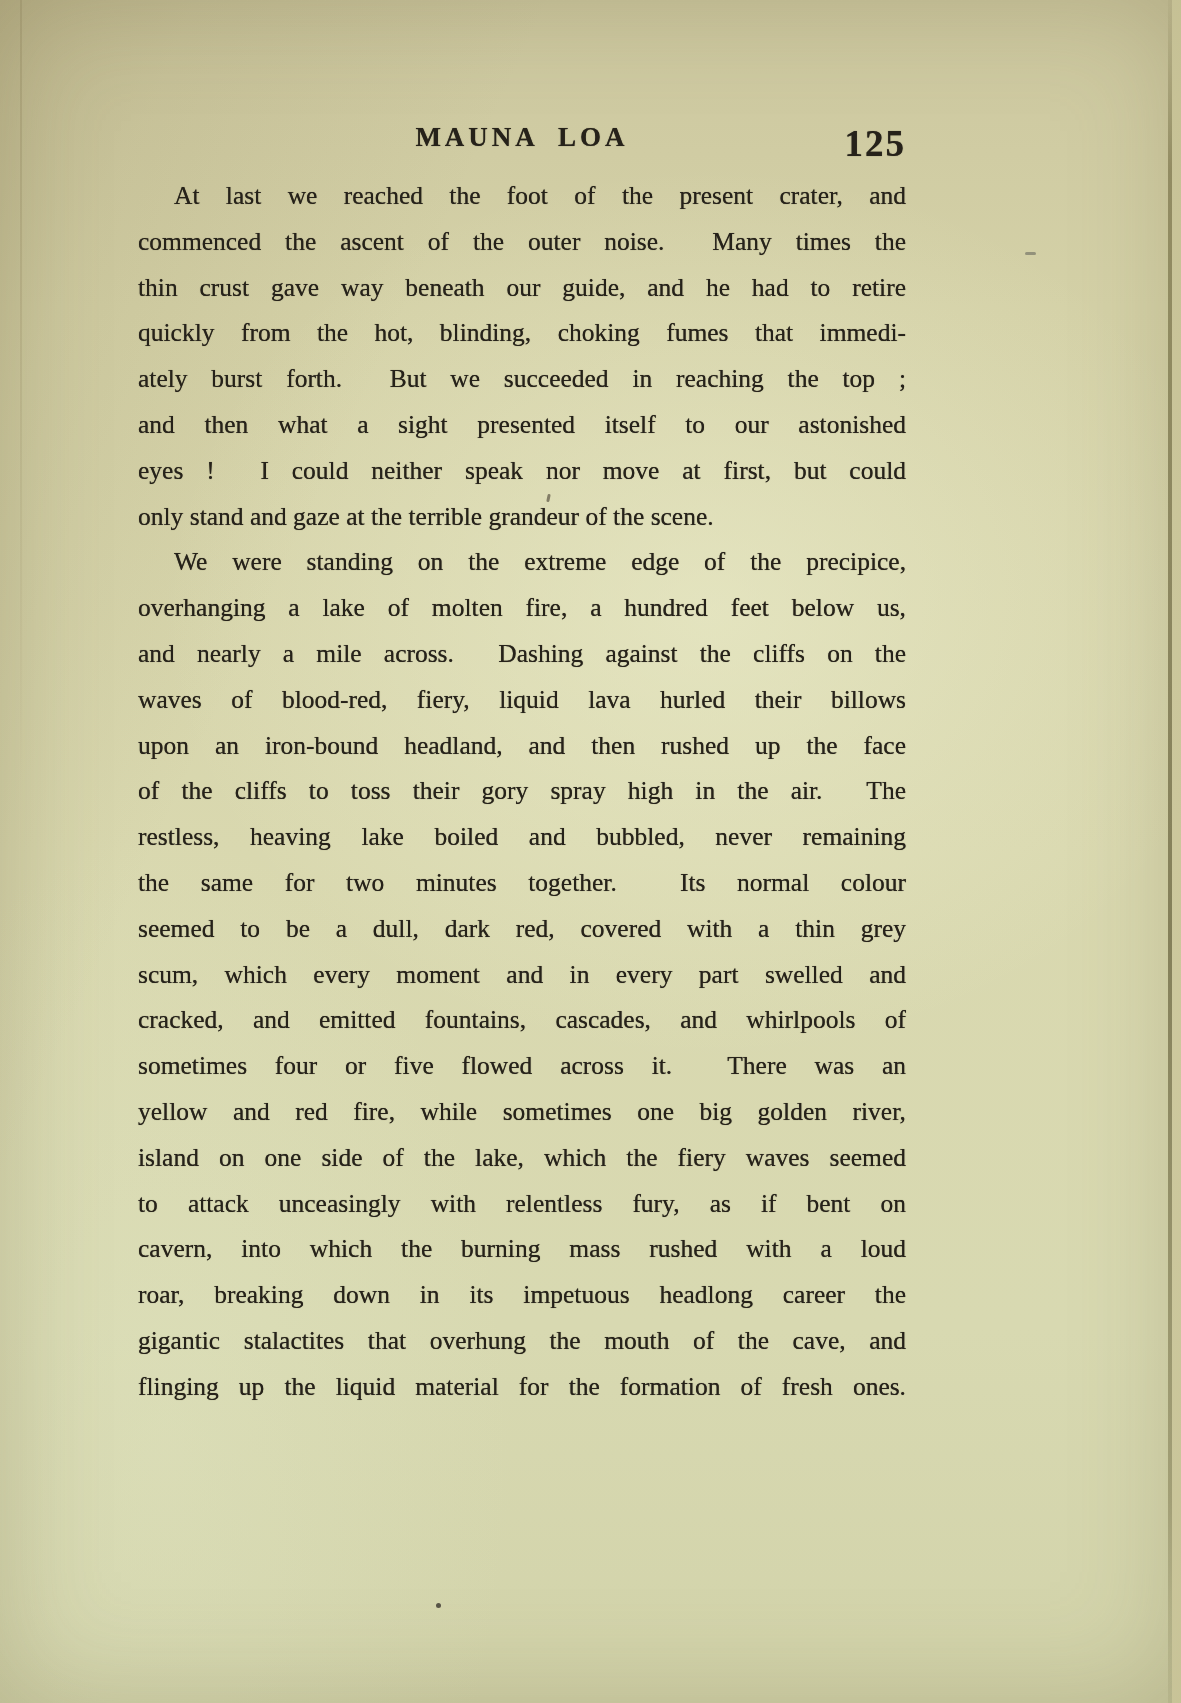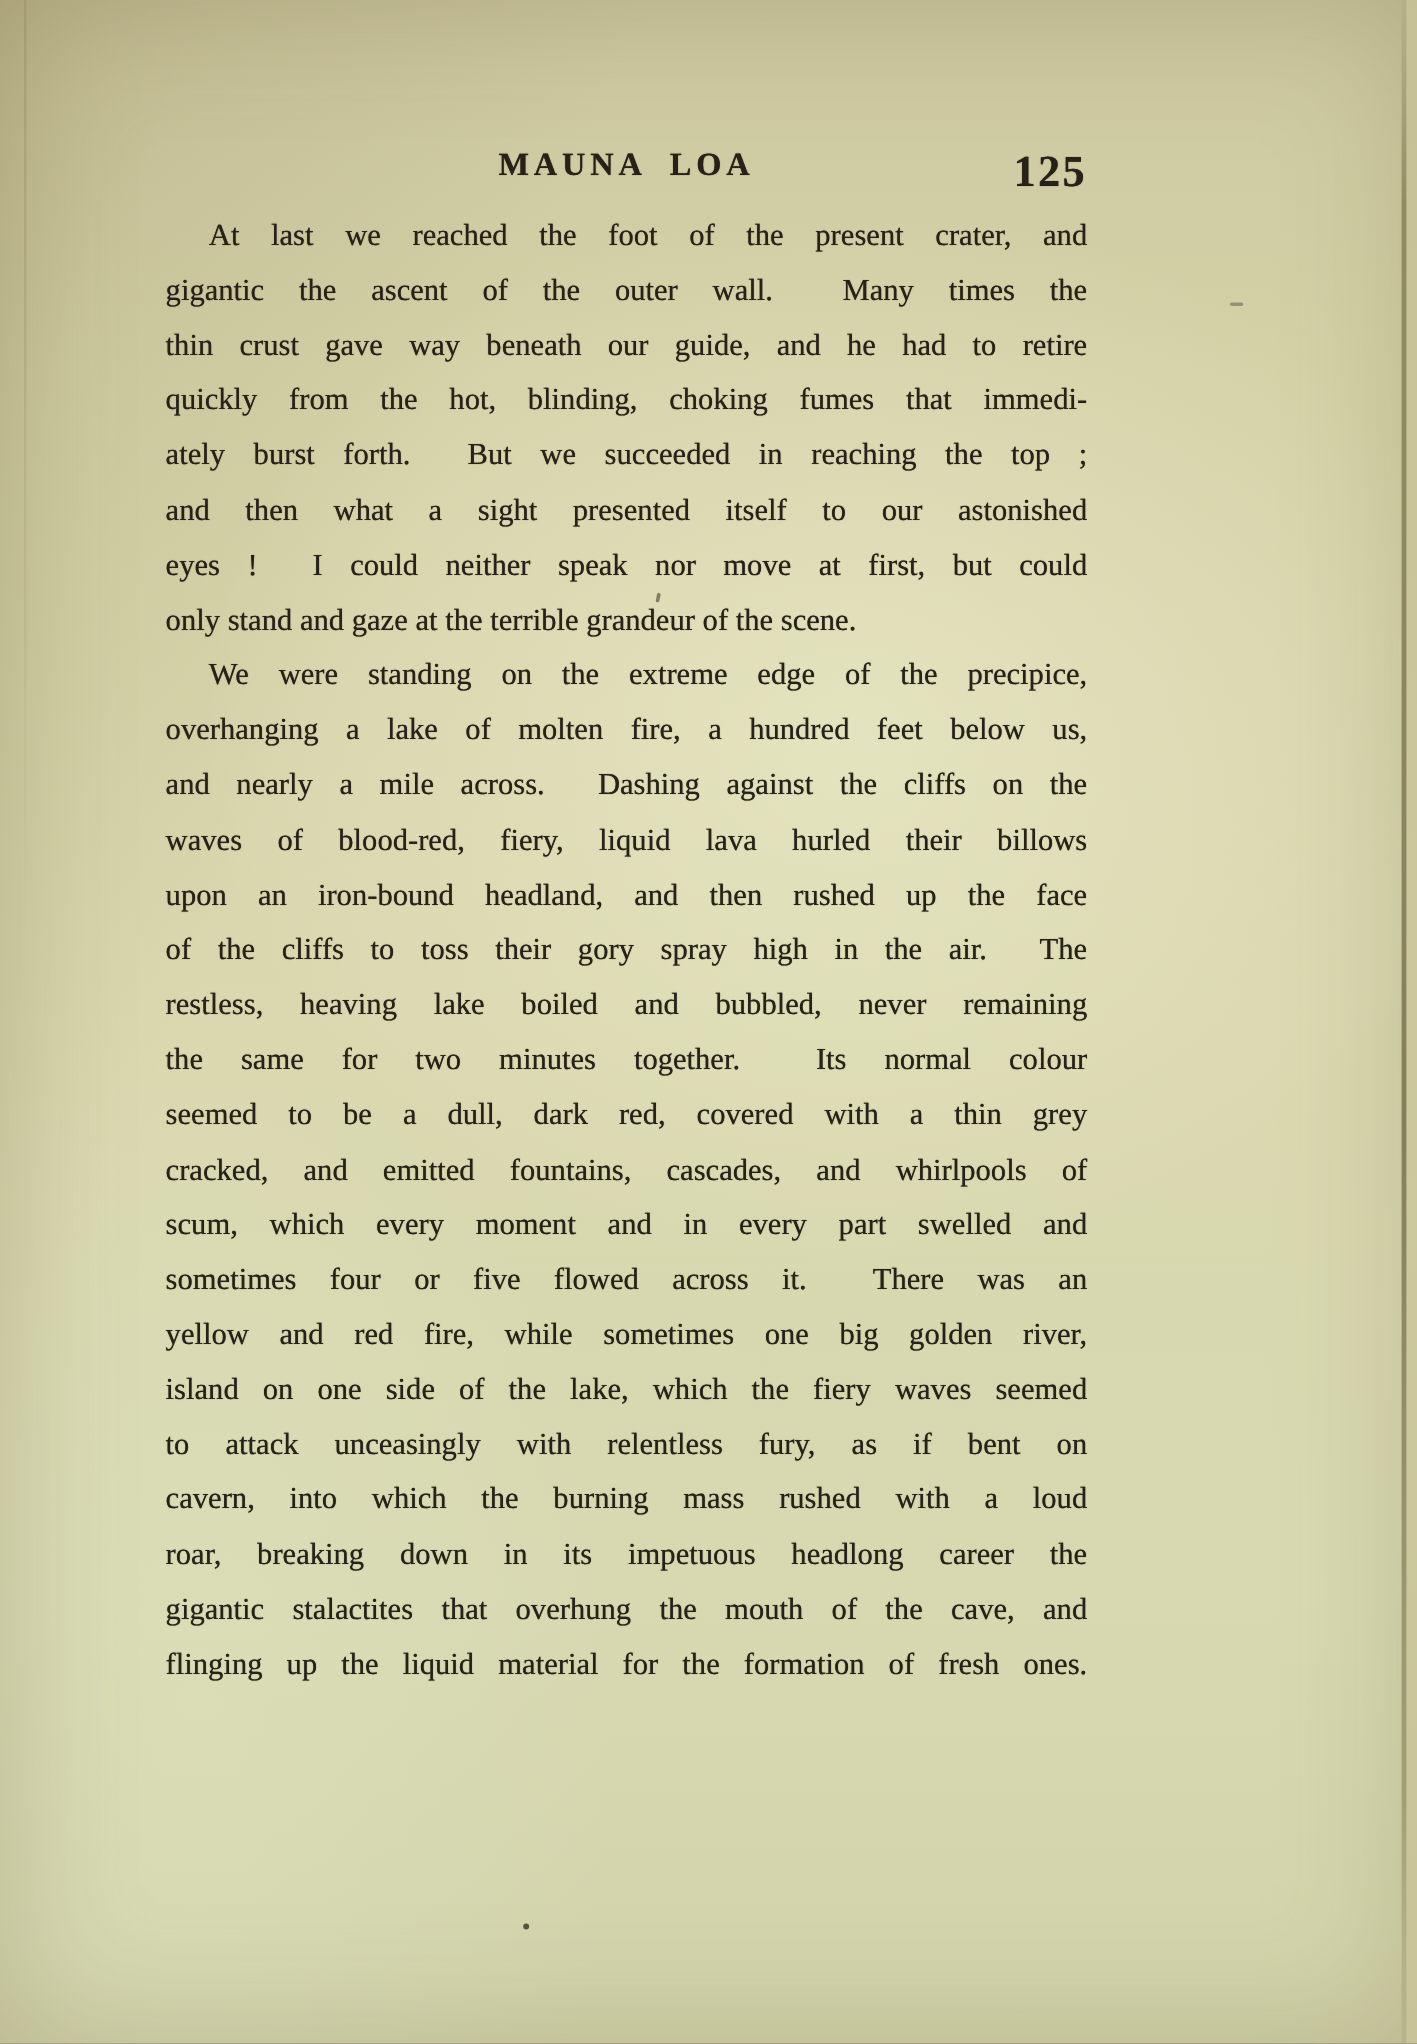--- a/index.html
+++ b/index.html
@@ -96,38 +96,38 @@
   <div class="edge-right-line"></div>
   <div class="edge-left-line"></div>
 
   <header class="running-head">
     <span class="head-title">MAUNA LOA</span>
     <span class="page-number">125</span>
   </header>
 
   <main class="text-block" id="text-block">
       <div class="line indent">At last we reached the foot of the present crater, and</div>
-      <div class="line">gigantic the ascent of the outer wall.  Many times the</div>
+      <div class="line">commenced the ascent of the outer noise.  Many times the</div>
       <div class="line">thin crust gave way beneath our guide, and he had to retire</div>
       <div class="line">quickly from the hot, blinding, choking fumes that immedi-</div>
       <div class="line">ately burst forth.  But we succeeded in reaching the top ;</div>
       <div class="line">and then what a sight presented itself to our astonished</div>
       <div class="line">eyes !  I could neither speak nor move at first, but could</div>
       <div class="line no-stretch">only stand and gaze at the terrible grandeur of the scene.</div>
       <div class="line indent">We were standing on the extreme edge of the precipice,</div>
       <div class="line">overhanging a lake of molten fire, a hundred feet below us,</div>
       <div class="line">and nearly a mile across.  Dashing against the cliffs on the</div>
       <div class="line">waves of blood-red, fiery, liquid lava hurled their billows</div>
       <div class="line">upon an iron-bound headland, and then rushed up the face</div>
       <div class="line">of the cliffs to toss their gory spray high in the air.  The</div>
       <div class="line">restless, heaving lake boiled and bubbled, never remaining</div>
       <div class="line">the same for two minutes together.  Its normal colour</div>
       <div class="line">seemed to be a dull, dark red, covered with a thin grey</div>
+      <div class="line">scum, which every moment and in every part swelled and</div>
       <div class="line">cracked, and emitted fountains, cascades, and whirlpools of</div>
-      <div class="line">scum, which every moment and in every part swelled and</div>
       <div class="line">sometimes four or five flowed across it.  There was an</div>
       <div class="line">yellow and red fire, while sometimes one big golden river,</div>
       <div class="line">island on one side of the lake, which the fiery waves seemed</div>
       <div class="line">to attack unceasingly with relentless fury, as if bent on</div>
       <div class="line">cavern, into which the burning mass rushed with a loud</div>
       <div class="line">roar, breaking down in its impetuous headlong career the</div>
       <div class="line">gigantic stalactites that overhung the mouth of the cave, and</div>
       <div class="line">flinging up the liquid material for the formation of fresh ones.</div>
     </main>
 

